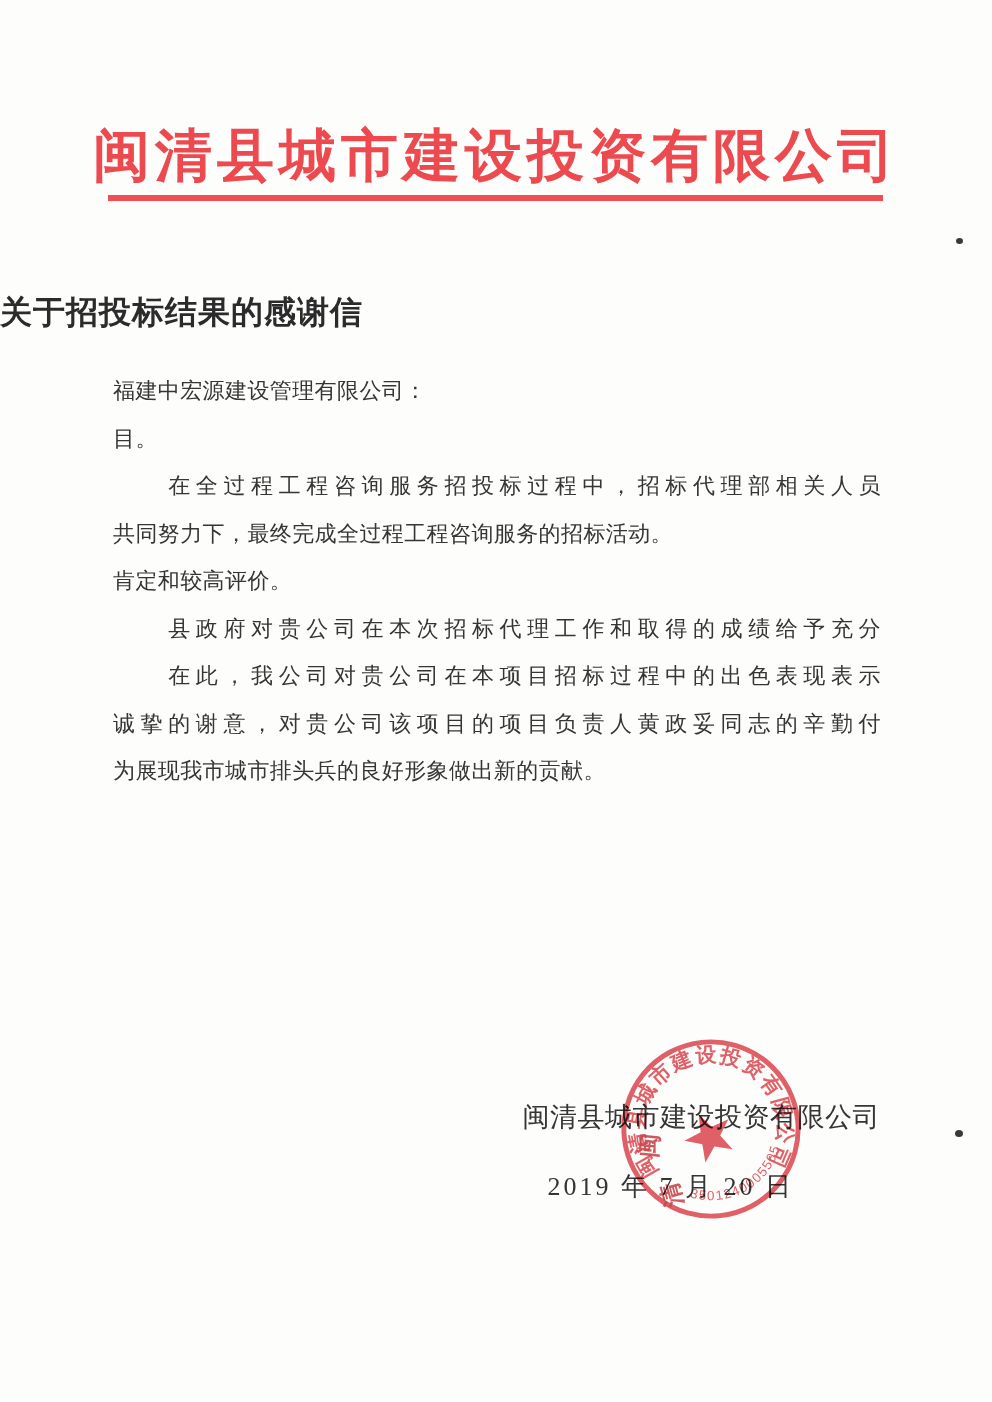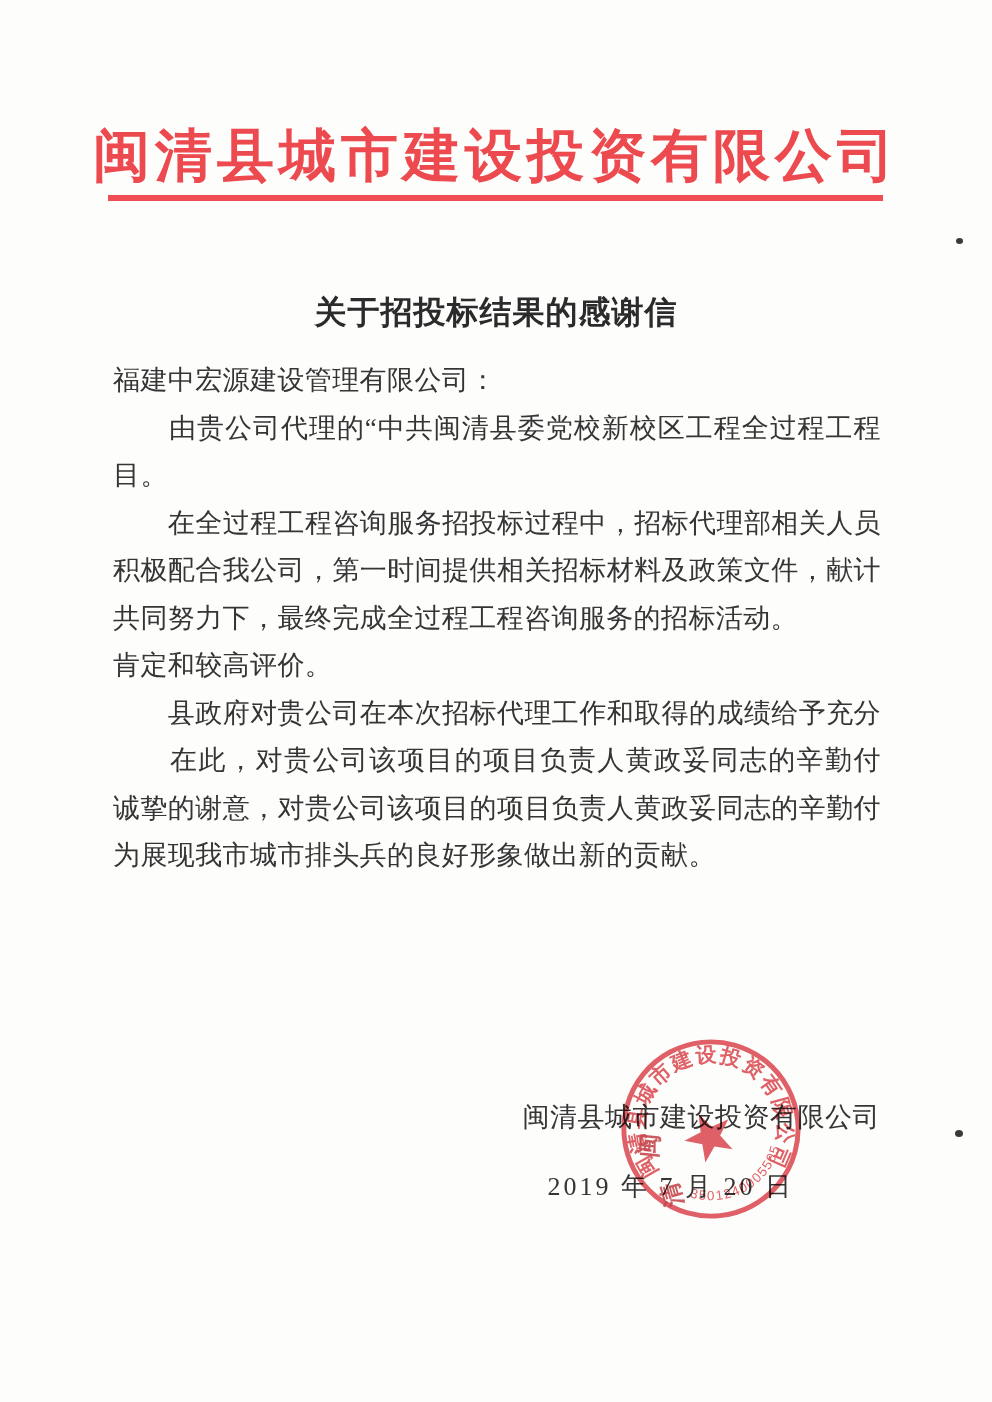--- a/index.html
+++ b/index.html
@@ -29,29 +29,29 @@
     font-family:"Liberation Serif","DejaVu Serif",serif;
     white-space:nowrap;
   }
   .divider{
     position:absolute;top:195px;left:108px;
     width:775px;height:6px;
     background:var(--divider-red);
   }
   .doc-title{
     position:absolute;top:291px;left:0;width:100%;
-    text-align:center;
+    text-align:left;
     font-size:32px;font-weight:700;letter-spacing:1px;
     color:#2b2b2b;
     font-family:"Liberation Sans","DejaVu Sans",sans-serif;
     margin:0;
   }
   .body-block{
-    position:absolute;top:357px;left:113px;width:768px;
-    font-size:27px;
+    position:absolute;top:367px;left:113px;width:768px;
+    font-size:22px;
     letter-spacing:0.4px;
   }
   .line{
     height:47.5px;line-height:47.5px;
     overflow:hidden;
   }
   .line.fill{
     text-align:justify;
     text-align-last:justify;
     -moz-text-align-last:justify;
@@ -93,28 +93,26 @@
 <div class="page">
 
   <div class="letterhead">闽清县城市建设投资有限公司</div>
 
   <div class="divider"></div>
 
   <h1 class="doc-title">关于招投标结果的感谢信</h1>
 
   <div class="body-block">
       <div class="line">福建中宏源建设管理有限公司：</div>
-      <div class="line fill">　　由贵公司代理的“中共闽清县委党校新校区工程全过程工程</div>
       <div class="line">目。</div>
       <div class="line fill">　　在全过程工程咨询服务招投标过程中，招标代理部相关人员</div>
-      <div class="line fill">积极配合我公司，第一时间提供相关招标材料及政策文件，献计</div>
       <div class="line">共同努力下，最终完成全过程工程咨询服务的招标活动。</div>
       <div class="line">肯定和较高评价。</div>
       <div class="line fill">　　县政府对贵公司在本次招标代理工作和取得的成绩给予充分</div>
-      <div class="line fill">　　在此，对贵公司该项目的项目负责人黄政妥同志的辛勤付</div>
+      <div class="line fill">　　在此，我公司对贵公司在本项目招标过程中的出色表现表示</div>
       <div class="line fill">诚挚的谢意，对贵公司该项目的项目负责人黄政妥同志的辛勤付</div>
       <div class="line">为展现我市城市排头兵的良好形象做出新的贡献。</div>
     </div>
 
   <div class="signature">闽清县城市建设投资有限公司</div>
 
   <div class="sign-date">2019 年 7 月 20 日</div>
 
   <svg class="seal" viewBox="0 0 200 200" xmlns="http://www.w3.org/2000/svg">
     <defs>

